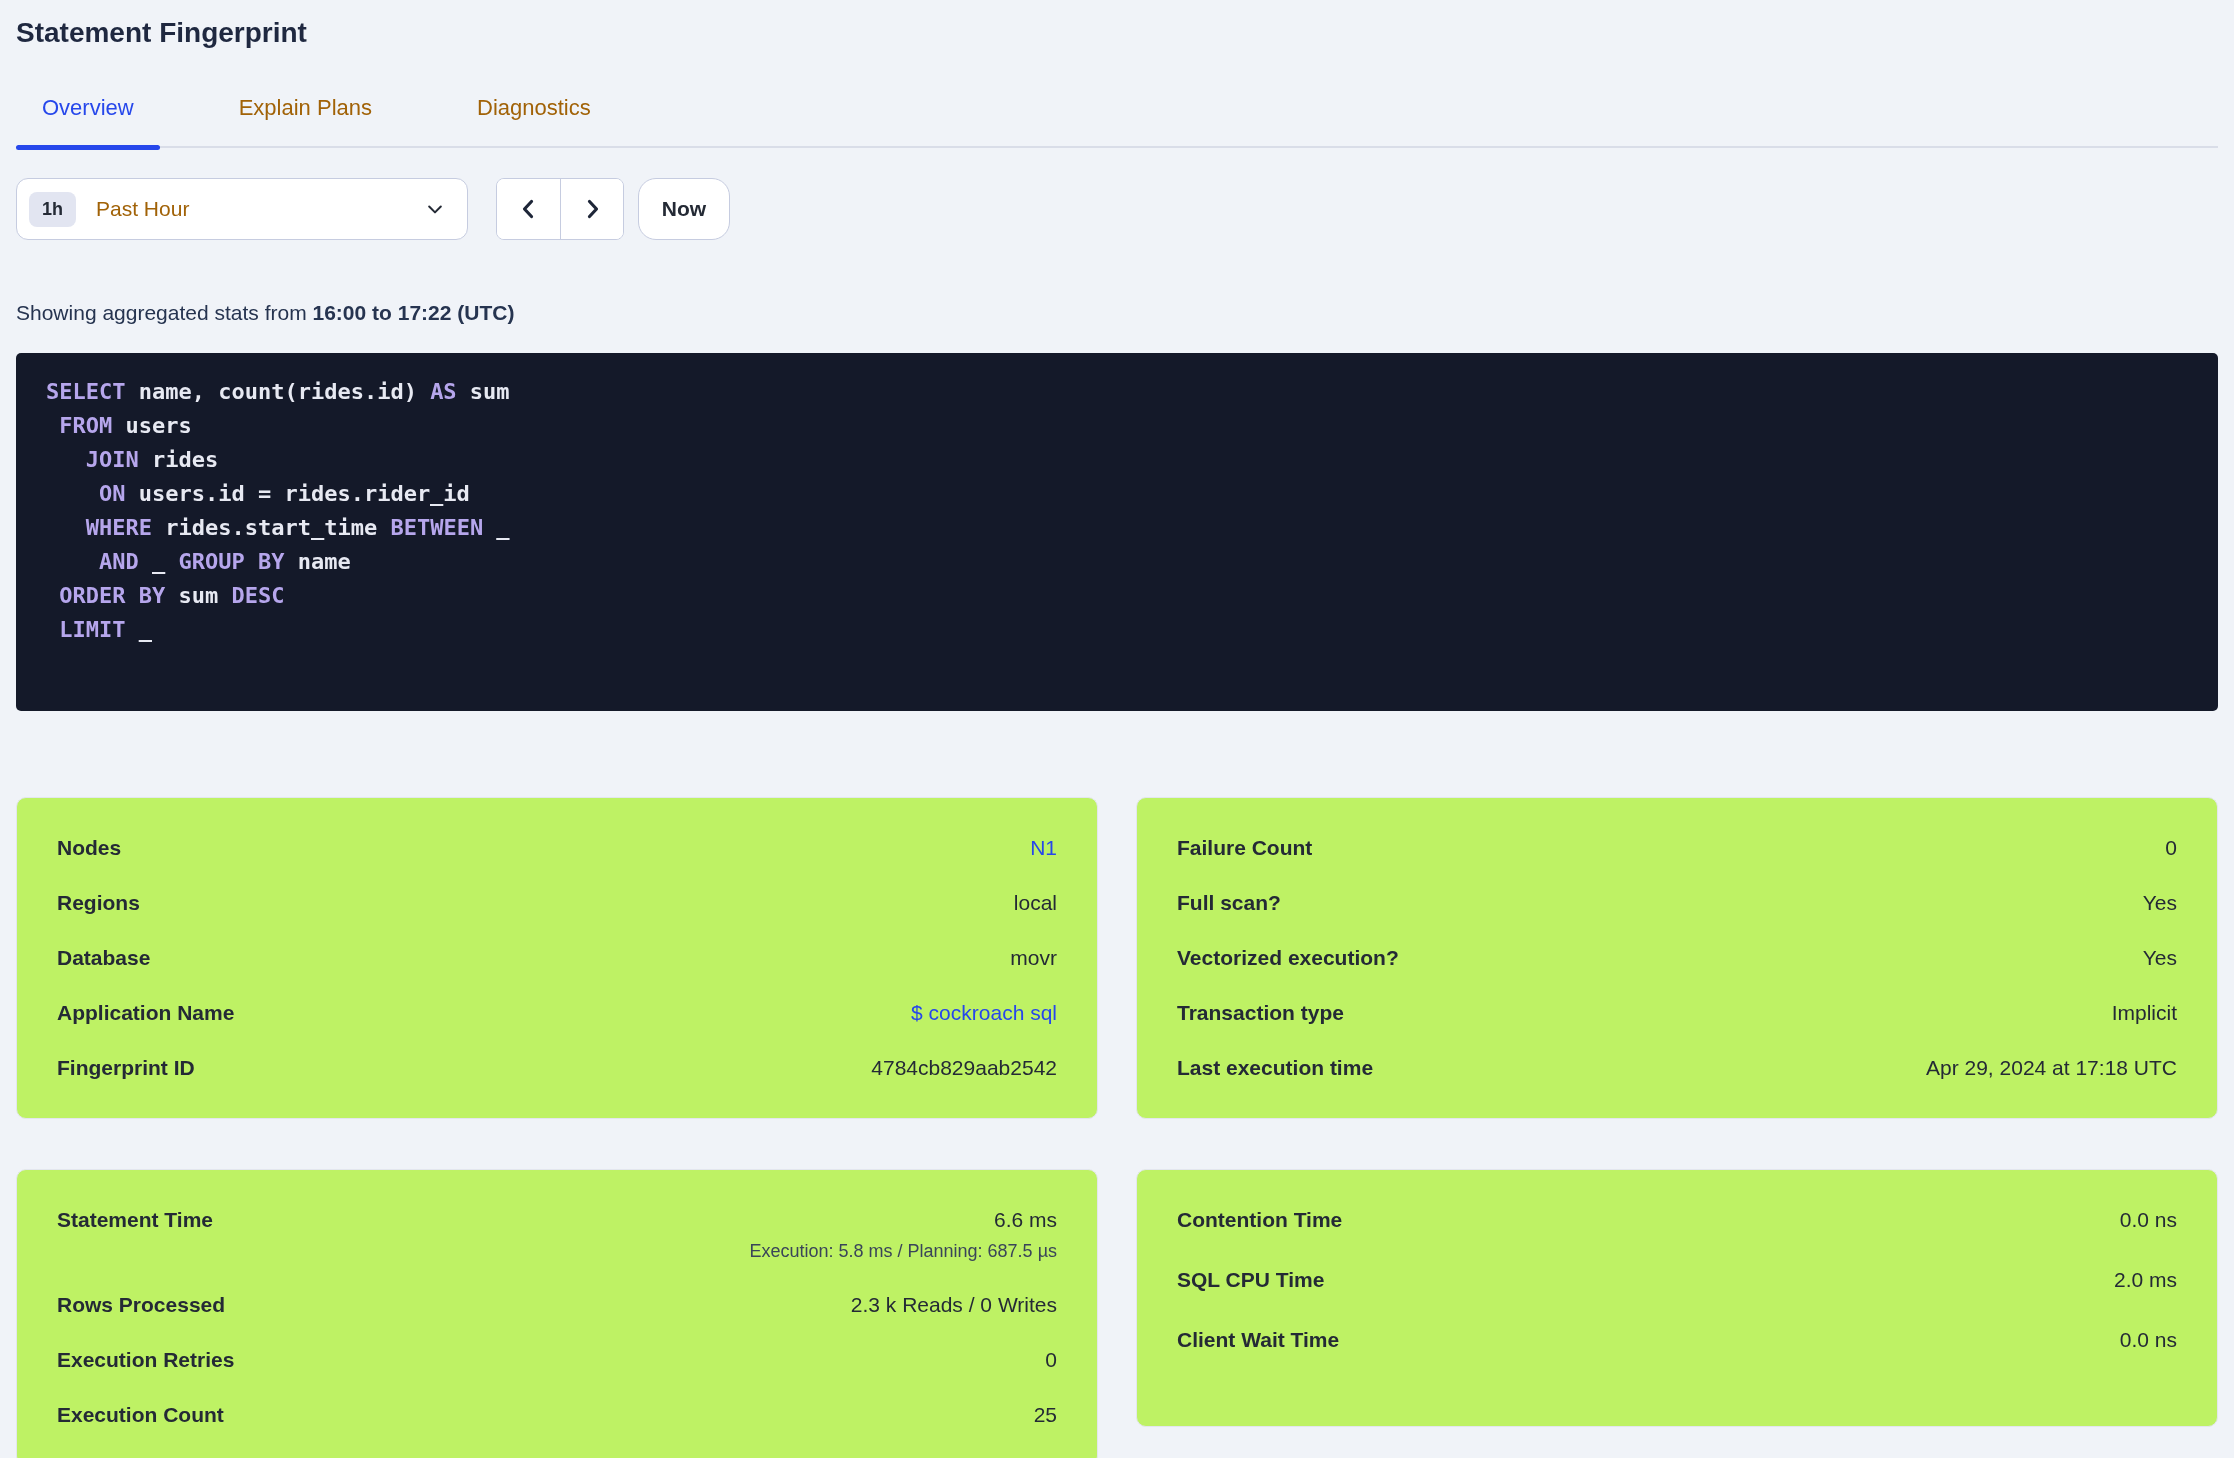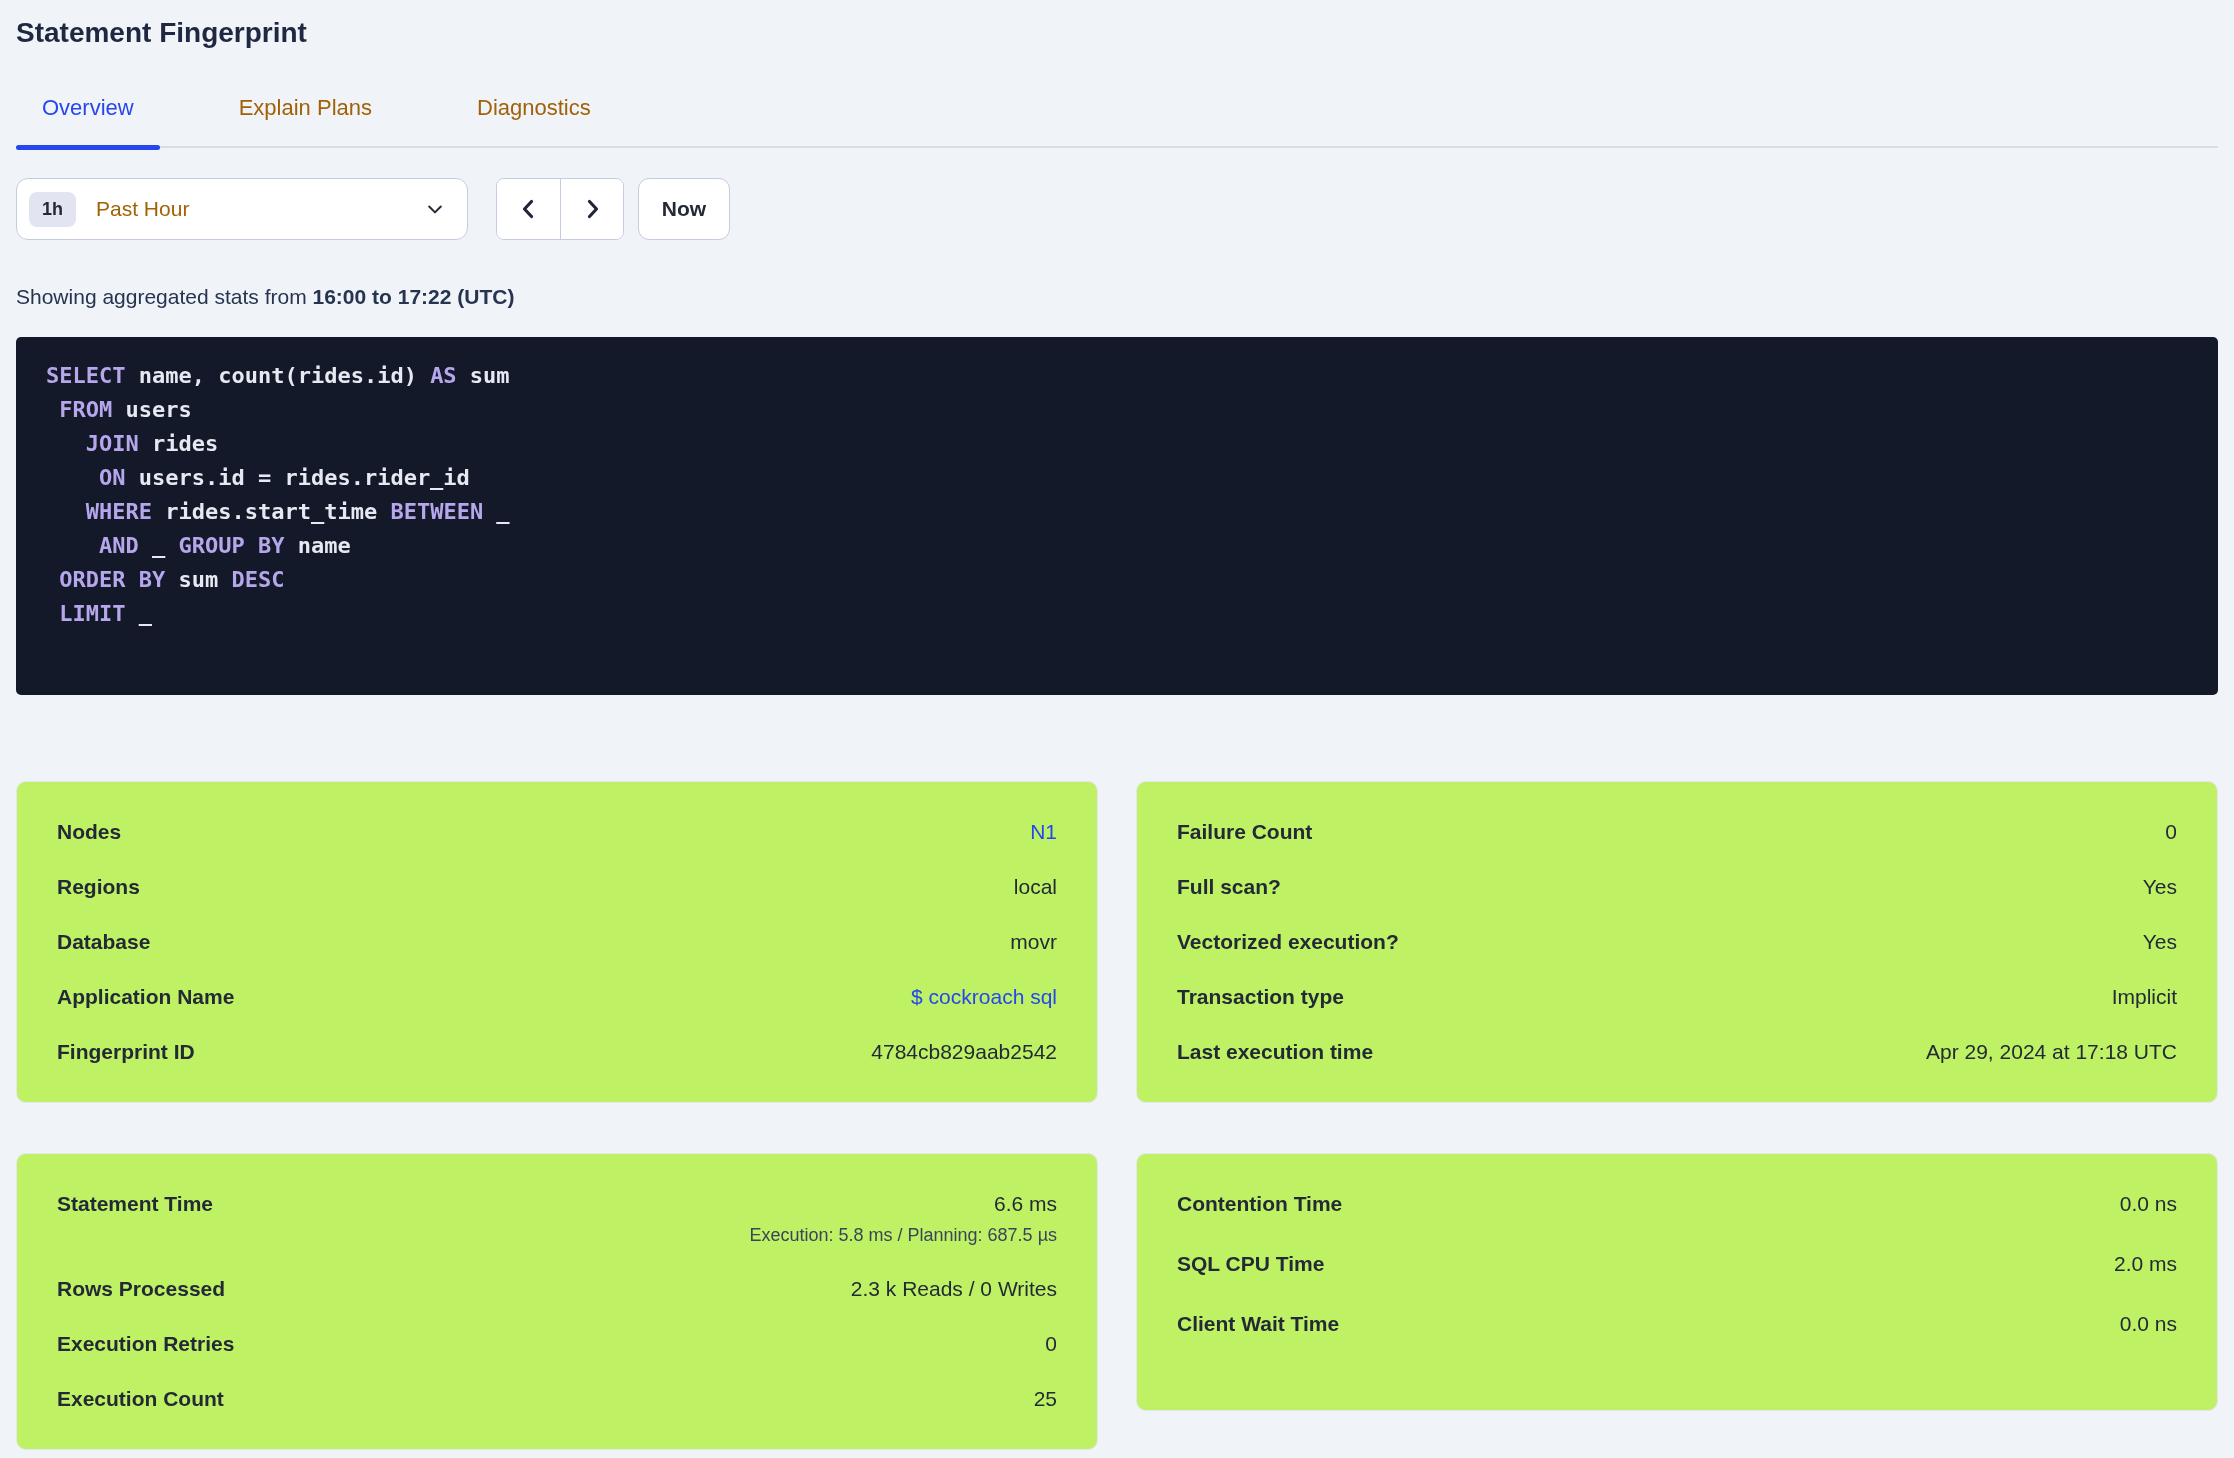--- a/index.html
+++ b/index.html
@@ -95,31 +95,31 @@
     border: none;
     cursor: pointer;
   }
   .nav-btn + .nav-btn { border-left: 1px solid #C6CCE0; }
   .now-btn {
     margin-left: 14px;
     width: 92px;
     height: 62px;
     background: #FFFFFF;
     border: 1px solid #C6CCE0;
-    border-radius: 11px;
+    border-radius: 18px;
     font-family: "Liberation Sans", sans-serif;
     font-size: 21px;
     font-weight: 600;
     color: #242A35;
     cursor: pointer;
   }
 
   
   .stats-line {
-    margin-top: 44px;
+    margin-top: 60px;
     font-size: 21px;
     line-height: 25px;
     color: #263450;
   }
   .stats-line b { font-weight: 700; }
 
   
   .sql-box {
     margin-top: 28px;
     background: #141929;

